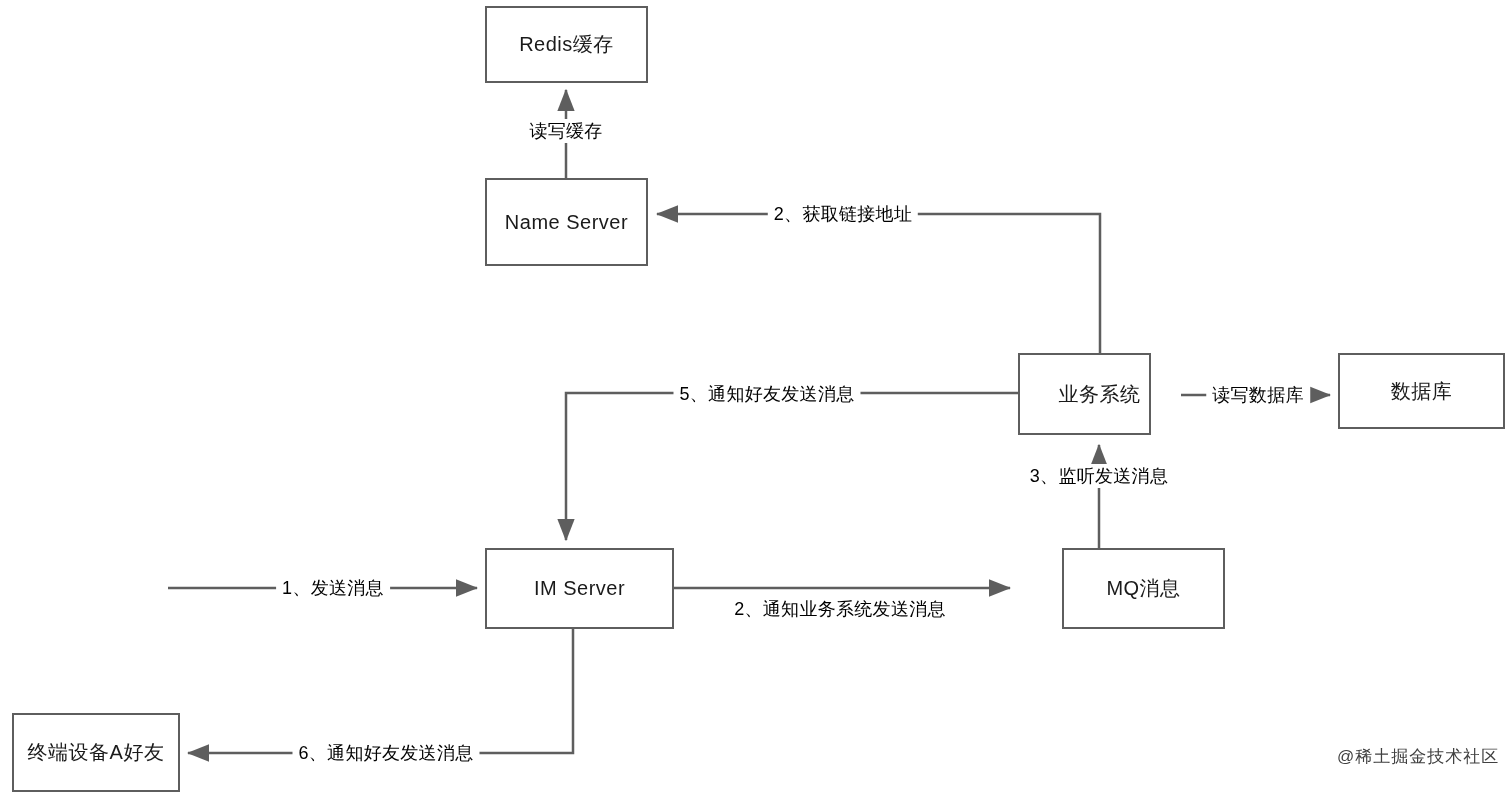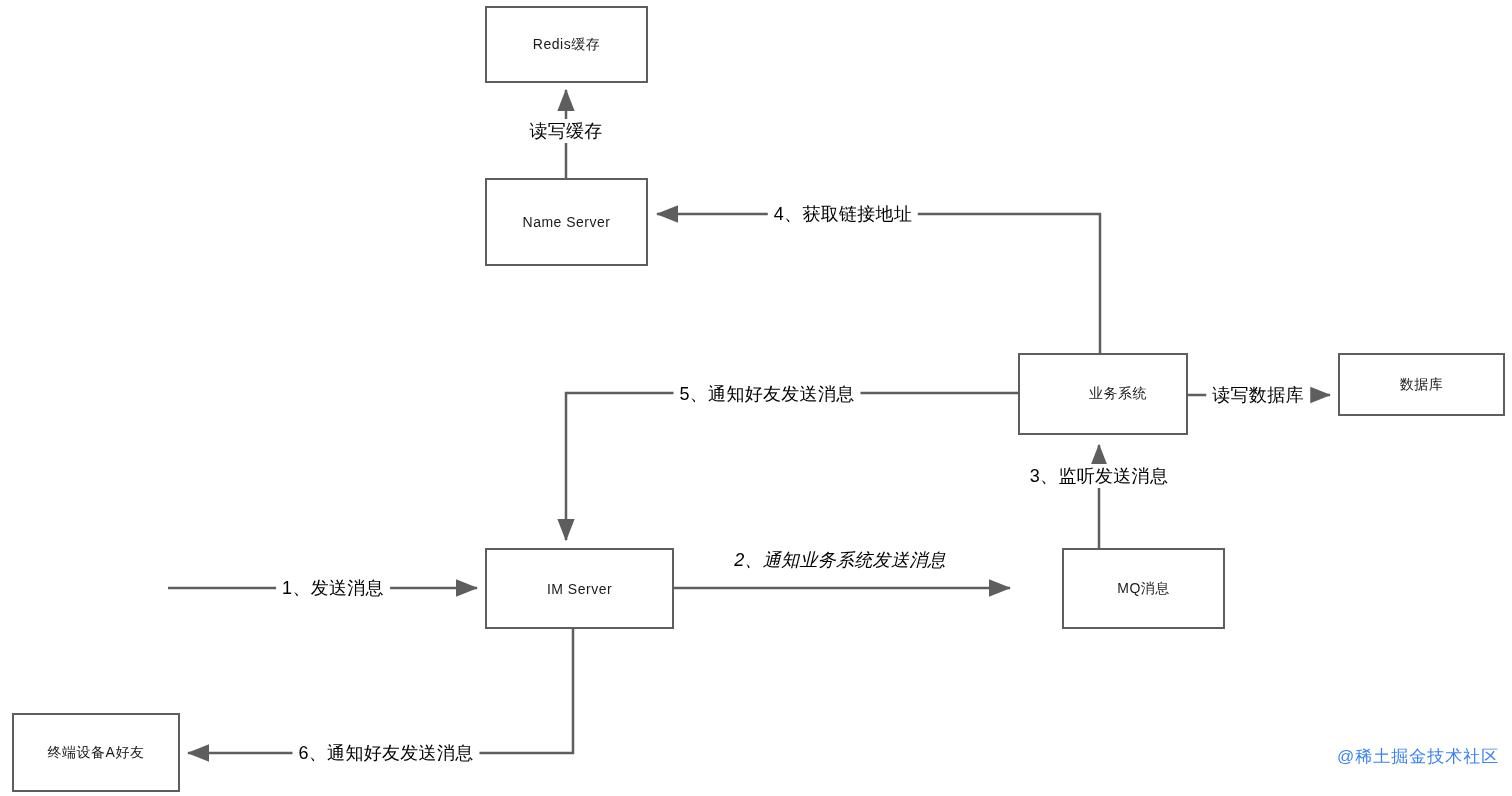--- a/index.html
+++ b/index.html
@@ -20,21 +20,21 @@
   }
   .node {
     position: absolute;
     box-sizing: border-box;
     border: 2px solid #5e5e5e;
     background: #ffffff;
     display: flex;
     align-items: center;
     justify-content: center;
     color: #1a1a1a;
-    font-size: 14px;
+    font-size: 20px;
     letter-spacing: 0.5px;
     z-index: 3;
   }
   .edge-label {
     position: absolute;
     background: #ffffff;
     color: #000000;
     font-size: 18px;
     padding: 0 6px;
     white-space: nowrap;
@@ -46,21 +46,21 @@
   svg.edges {
     position: absolute;
     left: 0;
     top: 0;
     width: 1512px;
     height: 796px;
     z-index: 1;
   }
   .watermark {
     position: absolute;
-    color: #3b82f6;
+    color: #404040;
     font-size: 17px;
     z-index: 5;
     letter-spacing: 1px;
     white-space: nowrap;
   }
 </style>
 </head>
 <body>
 
 <div id="canvas">
@@ -106,25 +106,25 @@
   </svg>
 
   <div class="node" style="left:485px; top:6px; width:163px; height:77px;">
     <span>Redis缓存</span>
   </div>
 
   <div class="node" style="left:485px; top:178px; width:163px; height:88px;">
     <span>Name Server</span>
   </div>
 
-  <div class="node" style="left:1018px; top:353px; width:170px; height:82px;padding-left:30px;">
+  <div class="node" style="left:1018px; top:353px; width:133px; height:82px;padding-left:30px;">
     <span>业务系统</span>
   </div>
 
-  <div class="node" style="left:1338px; top:353px; width:167px; height:63px;">
+  <div class="node" style="left:1338px; top:353px; width:167px; height:76px;">
     <span>数据库</span>
   </div>
 
   <div class="node" style="left:485px; top:548px; width:189px; height:81px;">
     <span>IM Server</span>
   </div>
 
   <div class="node" style="left:1018px; top:548px; width:163px; height:81px;margin-left:44px;">
     <span>MQ消息</span>
   </div>
@@ -132,40 +132,40 @@
 
   <div class="node" style="left:12px; top:713px; width:168px; height:79px;justify-content:center;">
     <span>终端设备A好友</span>
   </div>
 
   <div class="edge-label" style="left:566px; top:131px;">
     <span>读写缓存</span>
   </div>
 
   <div class="edge-label" style="left:843px; top:214px;">
-    <span>4、获取链接地址</span>
+    <span>2、获取链接地址</span>
   </div>
 
   <div class="edge-label" style="left:1258px; top:395px;">
     <span>读写数据库</span>
   </div>
 
   <div class="edge-label" style="left:767px; top:394px;">
     <span>5、通知好友发送消息</span>
   </div>
 
   <div class="edge-label" style="left:1099px; top:476px;">
     <span>3、监听发送消息</span>
   </div>
 
   <div class="edge-label" style="left:333px; top:588px;">
     <span>1、发送消息</span>
   </div>
 
-  <div class="edge-label" style="left:840px; top:560px;font-style:italic;">
+  <div class="edge-label" style="left:840px; top:609px;">
     <span>2、通知业务系统发送消息</span>
   </div>
 
   <div class="edge-label" style="left:386px; top:753px;">
     <span>6、通知好友发送消息</span>
   </div>
 
   <div class="watermark" style="left:1337px; top:745px;">@稀土掘金技术社区</div>
 
 </div>

